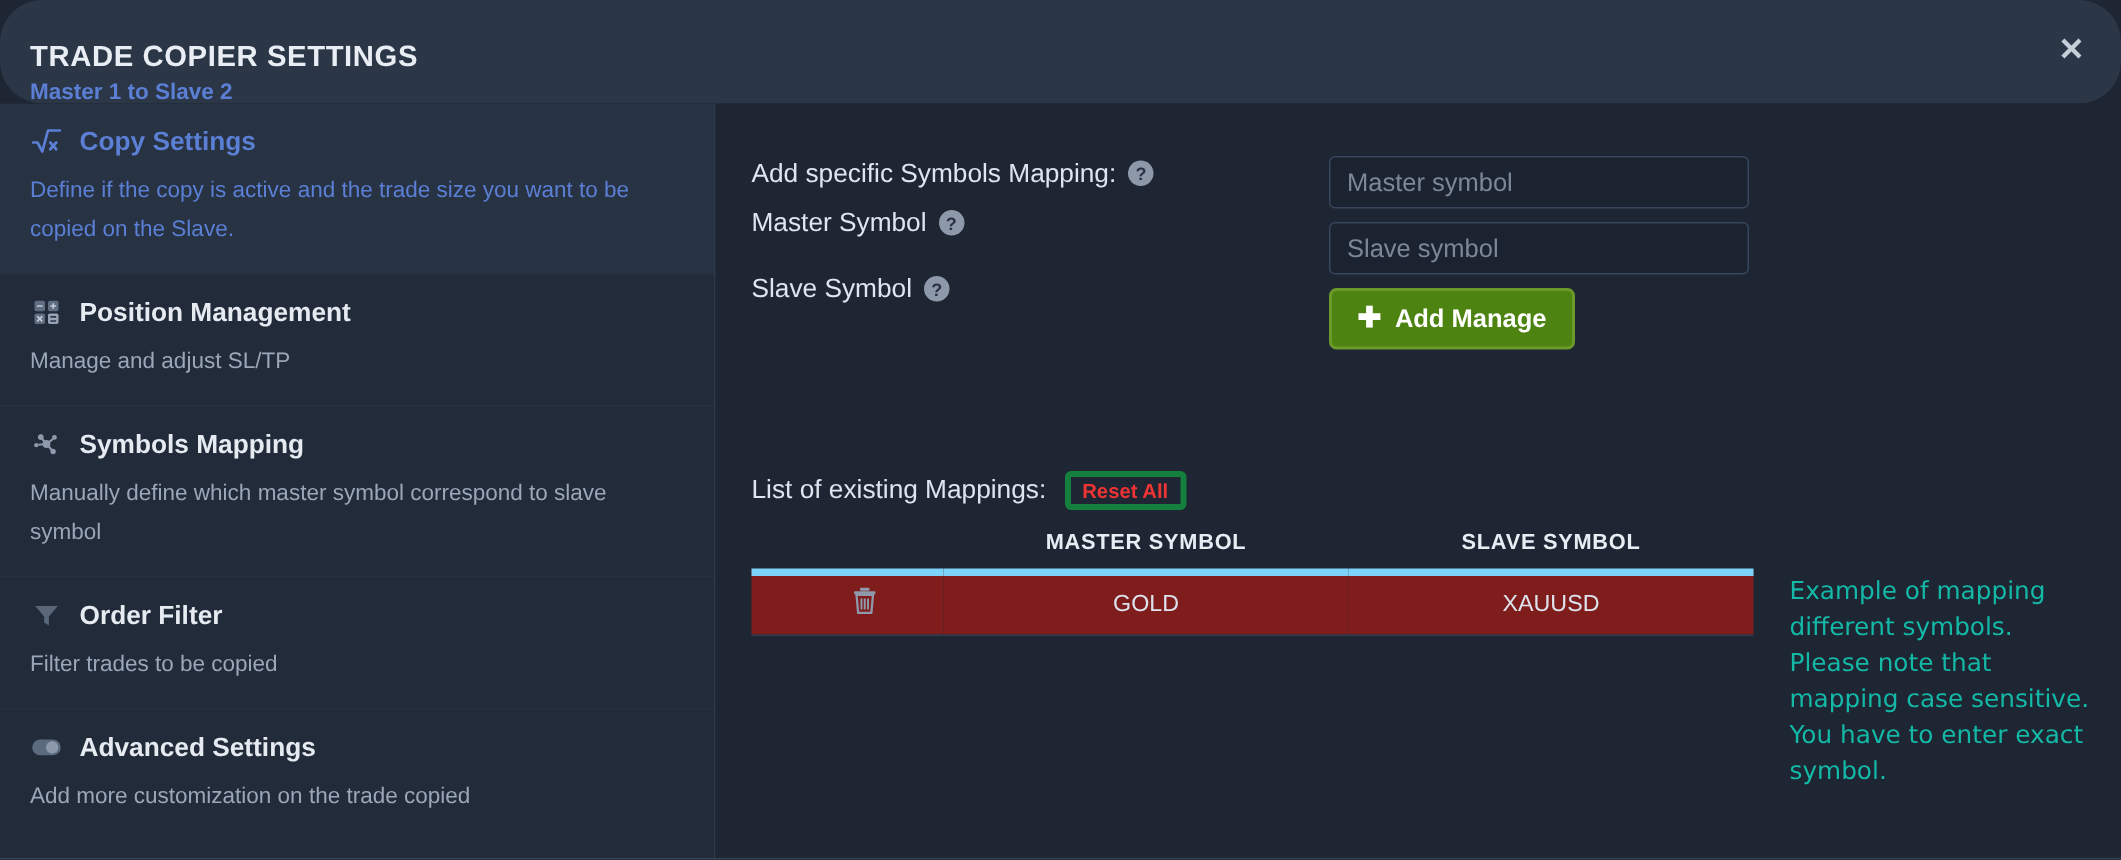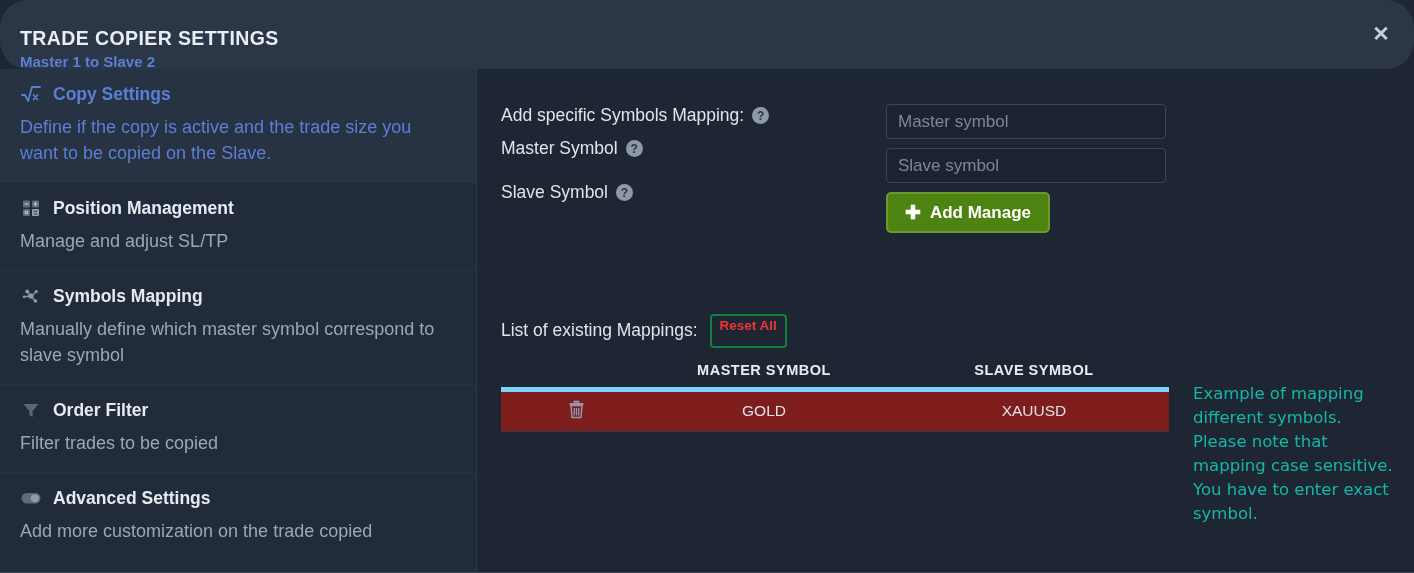--- a/index.html
+++ b/index.html
@@ -103,21 +103,21 @@
     justify-content: center;
   }
   .side-label {
     font-size: 17.5px;
     font-weight: bold;
     color: #e6ebf2;
     line-height: 22px;
   }
   .side-item.active .side-label { color: #5b7fd4; }
   .side-desc {
-    font-size: 18px;
+    font-size: 15px;
     color: #9aa7b8;
     line-height: 26px;
     max-width: 440px;
   }
   .side-item.active .side-desc { color: #5b7fd4; }
 
   
   .main {
     flex: 1 1 auto;
     position: relative;
@@ -215,28 +215,28 @@
   .list-head {
     display: flex;
     align-items: center;
     gap: 12px;
   }
   .list-title {
     font-size: 17.5px;
     color: #dfe5ee;
   }
   .reset-btn {
-    border: 2px solid #15803d;
+    border: 4px solid #15803d;
     border-radius: 4px;
     background: transparent;
     color: #ee3434;
     font-size: 13.5px;
     font-weight: bold;
     font-family: "Liberation Sans", sans-serif;
-    padding: 3px 8px 12px 8px;
+    padding: 3px 8px 0 8px;
     cursor: pointer;
     line-height: 1.1;
   }
 
   table.maps {
     margin-top: 14px;
     width: 668px;
     border-collapse: collapse;
   }
   table.maps th {

